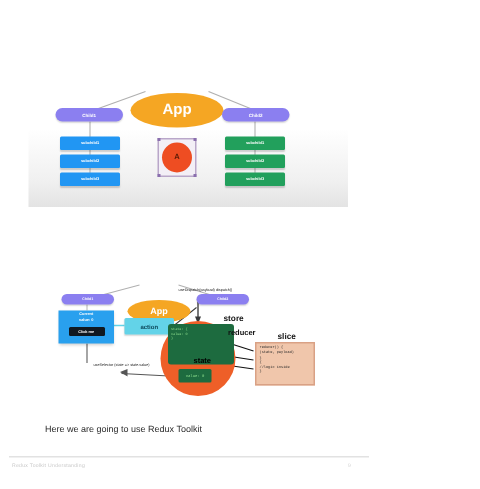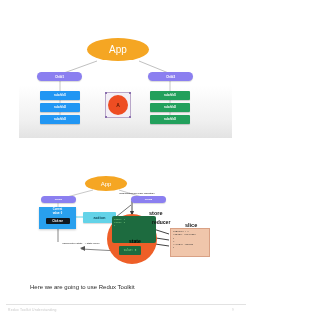--- a/index.html
+++ b/index.html
@@ -17,21 +17,21 @@
     background:linear-gradient(180deg,#ffffff 0%,#ffffff 55%,#f0f0f0 85%,#e3e3e3 100%);
     overflow:hidden;
   }
   #d1-svg{position:absolute;left:0;top:0;width:213px;height:116px;}
 
   .app-ellipse{
     position:absolute;
     background:#f5a623;
     border-radius:50%;
     display:flex;align-items:center;justify-content:center;
-    color:#ffffff;font-weight:normal;
+    color:#ffffff;font-weight:bold;margin-top:24px;
   }
   #d1-app{left:68px;top:16px;width:62px;height:23px;font-size:10px;}
 
   .child-pill{
     position:absolute;height:9px;border-radius:5px;
     background:#8b7ff0;
     display:flex;align-items:center;justify-content:center;
     color:#ffffff;font-size:3px;font-weight:bold;
     box-shadow:0 1px 1px rgba(0,0,0,.15);
   }

